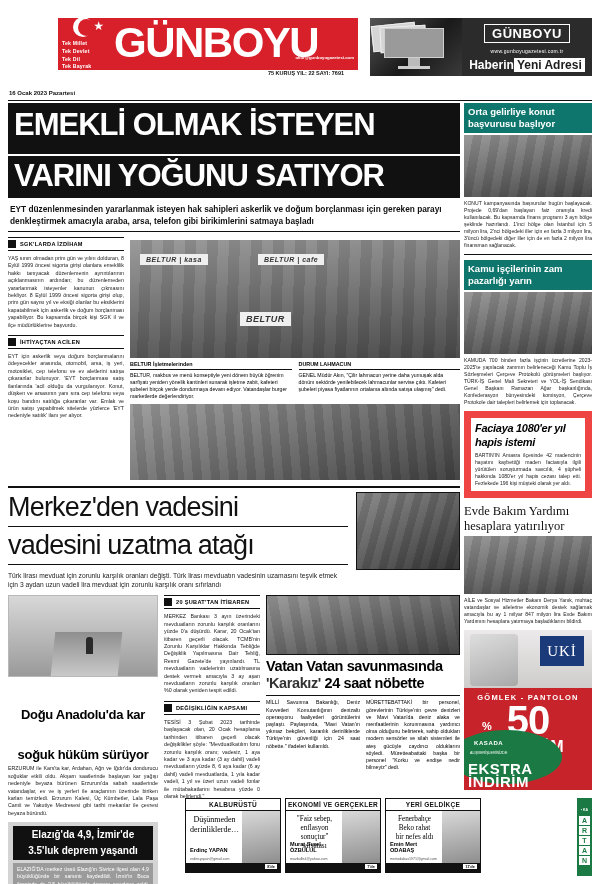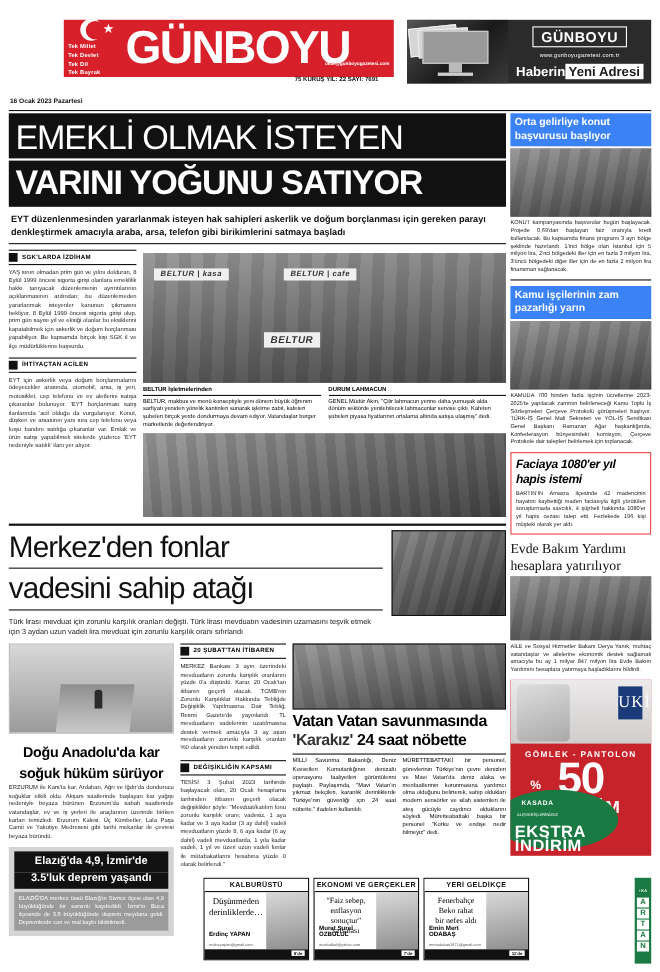--- a/index.html
+++ b/index.html
@@ -84,22 +84,22 @@
   }
   .rule-top { position: absolute; left: 8px; right: 8px; top: 100px; height: 1px; background: #111; }
 
   
   .body-grid { position: absolute; left: 8px; top: 103px; width: 584px; }
   .col-main { position: absolute; left: 0; top: 0; width: 452px; }
   .col-right { position: absolute; left: 456px; top: 0; width: 128px; }
 
   
   .lead-h1 {
-    background: #111; color: #fff; font-size: 31px; font-weight: normal;
-    line-height: 39px; letter-spacing: -1px; padding: 2px 6px 0 6px;
+    background: #111; color: #fff; font-size: 31px; font-weight: bold;
+    line-height: 39px; letter-spacing: -1px; padding: 2px 6px 10px 6px;
     display: block; width: 100%;
   }
   .lead-h2 {
     background: #111; color: #fff; font-size: 31px; font-weight: bold;
     line-height: 39px; letter-spacing: -1px; padding: 0 6px 3px 6px;
     display: block; width: 100%; margin-top: 2px;
   }
   .lead-sub {
     font-size: 8.3px; line-height: 12px; color: #111; padding: 5px 2px 4px 2px;
     border-bottom: 1px solid #111;
@@ -189,21 +189,21 @@
     position: absolute; left: 30%; bottom: 0; width: 45%; height: 55%;
     background: linear-gradient(180deg,#8f8f8f,#c9c9c9);
     transform: skewX(-6deg);
   }
   .kar-person {
     position: absolute; left: 52%; bottom: 28%; width: 7px; height: 17px;
     background: #2a2a2a; border-radius: 3px 3px 0 0;
   }
   .kar-h {
     text-align: center; font-size: 13px; font-weight: bold;
-    line-height: 15.5px; padding: 9px 0 3px; letter-spacing: -.3px;
+    line-height: 15.5px; padding: 9px 0 3px; letter-spacing: -.3px; margin-top: 21px;
   }
   .quake-box {
     margin-top: 5px; background: #d4d4d4; padding: 4px 5px 5px;
   }
   .quake-h {
     text-align: center; font-size: 10px; font-weight: bold;
     line-height: 12.5px; color: #fff; background: #111; padding: 3px 2px;
   }
   .quake-t { font-size: 5.2px; line-height: 7.2px; color: #fff; padding-top: 4px; text-align: justify; }
   .quake-inner { background: #9b9b9b; margin-top: 3px; padding: 3px 4px; }
@@ -218,53 +218,53 @@
   }
   .mavi-h1 { font-size: 14.5px; font-weight: bold; line-height: 17px; padding-top: 3px; letter-spacing: -.4px; }
   .mavi-h2 { font-size: 14.5px; font-weight: bold; line-height: 17px; letter-spacing: -.4px; }
   .mavi-h2 .q { color: #333; }
   .mavi-rule { height: 1px; background: #111; margin: 3px 0; }
   .mavi-cols { display: flex; gap: 6px; font-size: 5.2px; line-height: 7.2px; text-align: justify; }
   .mavi-cols > div { flex: 1; }
 
   
   .rr-head {
-    background: #3b82f6; color: #fff; font-size: 9.5px; font-weight: bold;
+    background: #0f766e; color: #fff; font-size: 9.5px; font-weight: bold;
     line-height: 12px; padding: 3px 4px;
   }
   .rr-photo {
     width: 100%; height: 62px; margin-top: 2px;
     background:
       linear-gradient(170deg, rgba(255,255,255,.12), rgba(0,0,0,.45)),
       repeating-linear-gradient(100deg,#8a8a8a 0 9px,#767676 9px 18px),
       #808080;
   }
   .rr-text { font-size: 5.1px; line-height: 7px; text-align: justify; padding-top: 3px; color: #1a1a1a; }
   .rr-sep { height: 1px; background: #111; margin: 5px 0; }
-  .rr-box { border: 1px solid #ef4444; padding: 4px; margin-top: 5px; }
+  .rr-box { border: 7px solid #ef4444; padding: 4px; margin-top: 5px; }
   .rr-ital {
     font-size: 11px; font-weight: bold; font-style: italic;
     line-height: 13.5px; letter-spacing: -.3px;
   }
   .rr-serif {
     font-family: "Liberation Serif", serif;
     font-size: 12.5px; line-height: 15px; color: #111;
   }
 
   
   .uki-ad {
     position: relative; margin-top: 5px; width: 100%; height: 160px;
     background: #c7232b; overflow: hidden;
   }
   .uki-top {
     height: 58px; background: linear-gradient(180deg,#eceaea,#cfcccb);
     position: relative;
   }
   .uki-logo {
-    position: absolute; right: 8px; top: 6px; width: 22px; height: 30px;
+    position: absolute; right: 8px; top: 6px; width: 44px; height: 30px;
     background: #1b3a7a; color: #fff; font-family: "Liberation Serif", serif;
     font-size: 15px; text-align: center; line-height: 30px; letter-spacing: 1px;
   }
   .uki-model {
     position: absolute; left: 6px; top: 4px; width: 48px; height: 52px;
     background: linear-gradient(160deg,#dedede,#a9a9a9);
     border-radius: 4px;
   }
   .uki-cat {
     text-align: center; color: #fff; font-size: 7.5px; font-weight: bold;
@@ -420,23 +420,23 @@
                 <span class="cap-tag">DURUM LAHMACUN</span>
                 <span>GENEL Müdür Akın, "Çilir lahmacun yerine daha yumuşak alda dönüm sektörde yenilebilecek lahmacunlar servise çıktı. Kafeteri şubeleri piyasa fiyatlarının ortalama altında satışa ulaşmış" dedi.</span>
               </div>
             </div>
             <div class="photo-second"></div>
           </div>
         </div>
       </div>
 
       <div class="merkez" style="position:relative;">
-        <div class="merkez-h">Merkez'den fonlar</div>
+        <div class="merkez-h">Merkez'den vadesini</div>
         <div class="merkez-rule"></div>
-        <div class="merkez-h">vadesini sahip atağı</div>
+        <div class="merkez-h">vadesini uzatma atağı</div>
         <div class="merkez-rule"></div>
         <div class="merkez-sub">Türk lirası mevduat için zorunlu karşılık oranları değişti. Türk lirası mevduatın vadesinin uzamasını teşvik etmek için 3 aydan uzun vadeli lira mevduat için zorunlu karşılık oranı sıfırlandı</div>
         <div class="merkez-photo"></div>
       </div>
 
       <div class="lower">
 
         <div class="low-c1">
           <div class="kar-photo">
             <div class="kar-road"></div>

